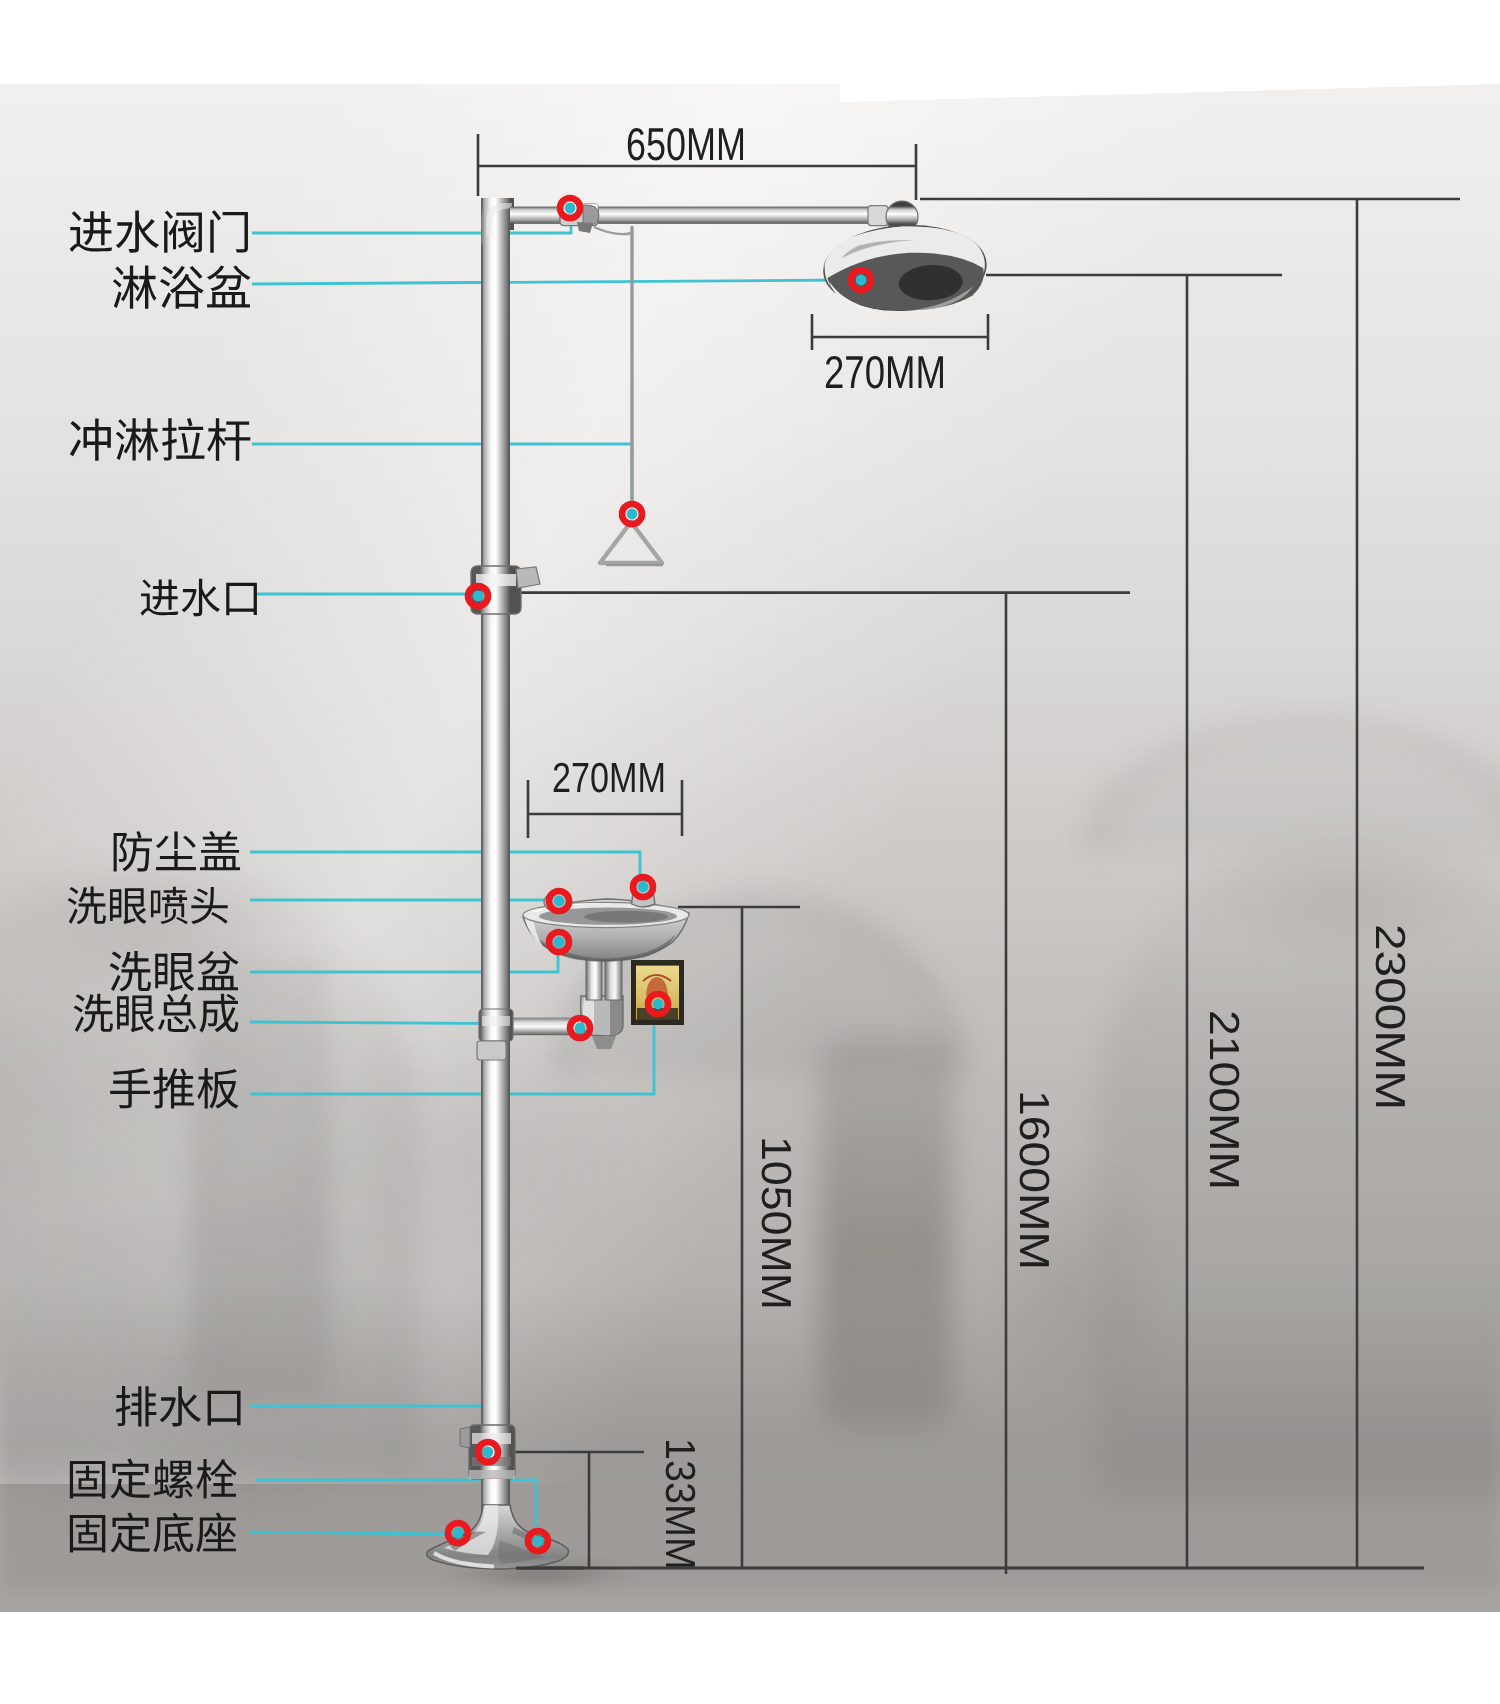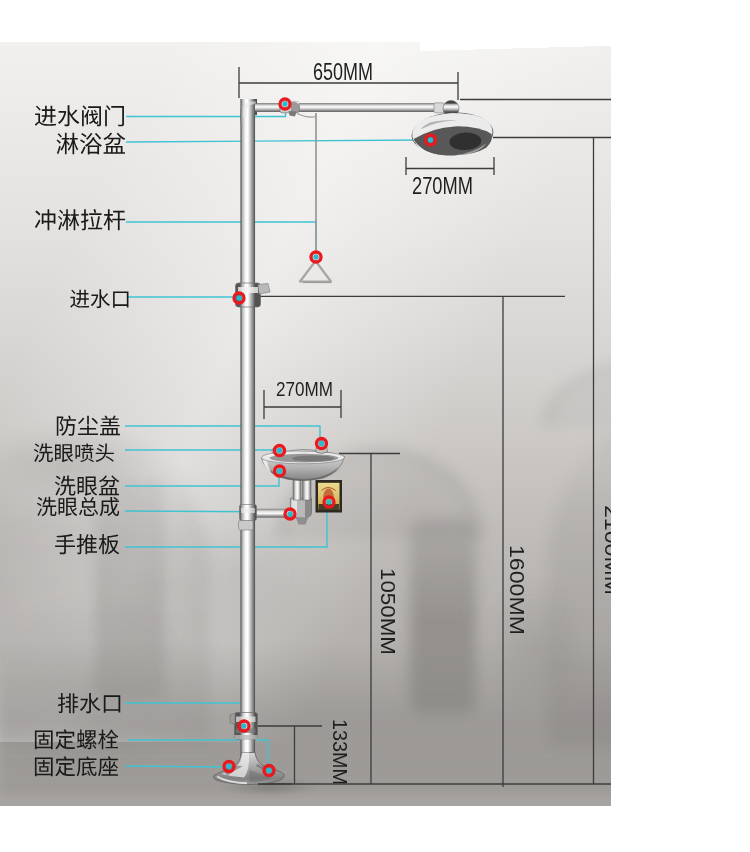--- a/index.html
+++ b/index.html
@@ -1,16 +1,16 @@
 <!DOCTYPE html>
 <html><head><meta charset="utf-8">
 <style>
 html,body{margin:0;padding:0}
 body{width:750px;height:852px;background:#fff;font-family:"Liberation Sans",sans-serif}
-#stage{position:relative;width:611px;height:852px;overflow:hidden}
+#stage{position:relative;width:750px;height:852px;overflow:hidden}
 .abs{position:absolute}
 </style></head>
 <body>
 <div id="stage">
 
 <div class="abs" style="left:0;top:42px;width:750px;height:764px;background:linear-gradient(180deg,#f1f0ee 0%,#eceae8 10%,#e4e2e0 24%,#d9d7d5 38%,#cbc8c5 52%,#bdbab7 66%,#b2afac 80%,#aaa7a4 92%,#a7a4a1 100%)"></div>
 
 <div class="abs" style="left:420px;top:42px;width:330px;height:9px;background:linear-gradient(to right bottom,#ffffff 49.5%,rgba(255,255,255,0) 50.5%)"></div>
 
 <div class="abs" style="left:0;top:42px;width:750px;height:700px;background:linear-gradient(115deg,rgba(255,255,255,0) 15%,rgba(255,255,255,.45) 35%,rgba(255,255,255,0) 58%)"></div>

